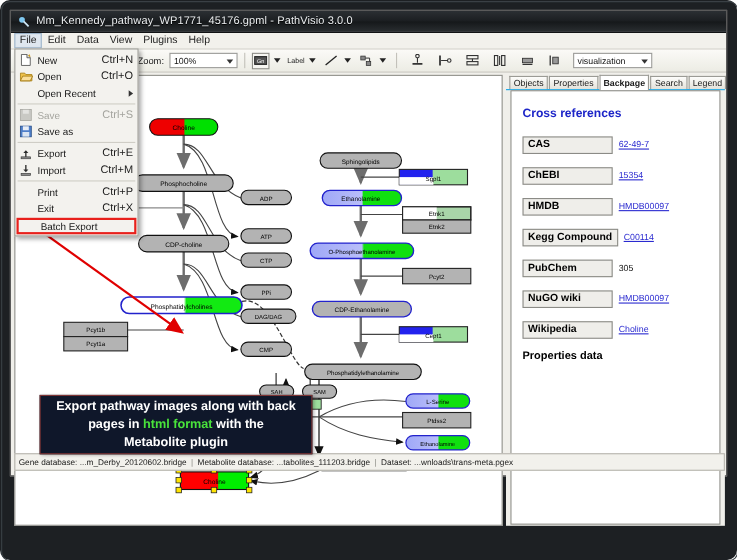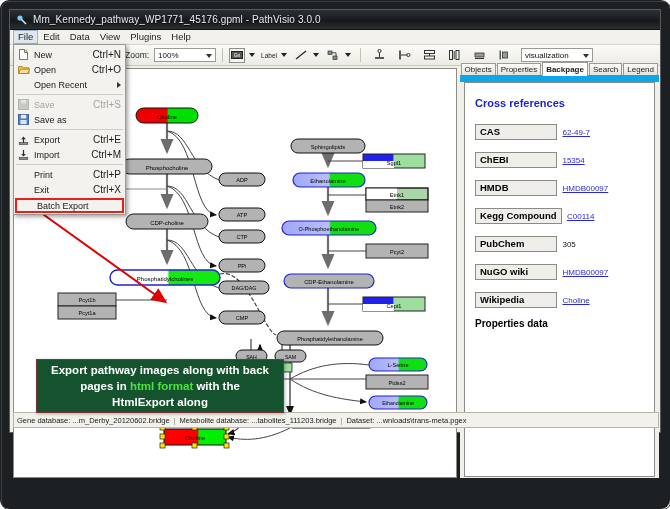--- a/index.html
+++ b/index.html
@@ -181,23 +181,22 @@
   #sidebar {
     position: absolute;
     left: 450px; top: 58px;
     width: 199px; height: 410px;
     background: #f0efea;
   }
   #tab-strip {
     position: absolute; left:0; top:0;
     height: 14px; width: 100%;
     display: flex; align-items: flex-end;
-    border-bottom: 7px solid #0ea5e9;
+    border-bottom: 1px solid #0ea5e9;
     padding-left: 3px;
-    justify-content: flex-end;
   }
   .tab {
     font-size: 8px; color:#1b1b1b;
     border: 1px solid #9b9b95;
     border-bottom: none;
     background: linear-gradient(to bottom,#fdfdfb,#e4e2da);
     padding: 1px 3px 1px 3px;
     height: 12px;
     line-height: 10px;
     margin-right: 1px;
@@ -265,21 +264,21 @@
     white-space: nowrap;
     overflow: hidden;
   }
   #status-bar .sb-sep { padding: 0 4px; color:#8c8c86; }
 
   
   #callout {
     position: absolute;
     left: 22px; top: 290px;
     width: 248px; height: 54px;
-    background: #14532d;
+    background: #0f172a;
     border: 1px solid #7d3434;
     display: flex; flex-direction: column;
     align-items: center; justify-content: center;
     color: #ffffff;
     font-size: 11.5px;
     font-weight: bold;
     line-height: 16px;
     text-align: center;
     z-index: 20;
     box-shadow: 1px 1px 3px rgba(0,0,0,.3);
@@ -652,21 +651,21 @@
             <path d="M0,0 L8,3.5 L0,7 z" fill="#e00000"></path>
           </marker>
         </defs>
       </svg>
 
       <div id="callout">
         <div>Export pathway images along with back</div>
         <div>
           <span>pages in </span><span class="hl">html format</span><span> with the</span>
         </div>
-        <div>HtmlExport along</div>
+        <div>Metabolite plugin</div>
       </div>
     </div>
 
     <div id="sidebar">
       <div id="tab-strip">
         <div class="tab">Objects</div>
         <div class="tab">Properties</div>
         <div class="tab active">Backpage</div>
         <div class="tab">Search</div>
         <div class="tab">Legend</div>

